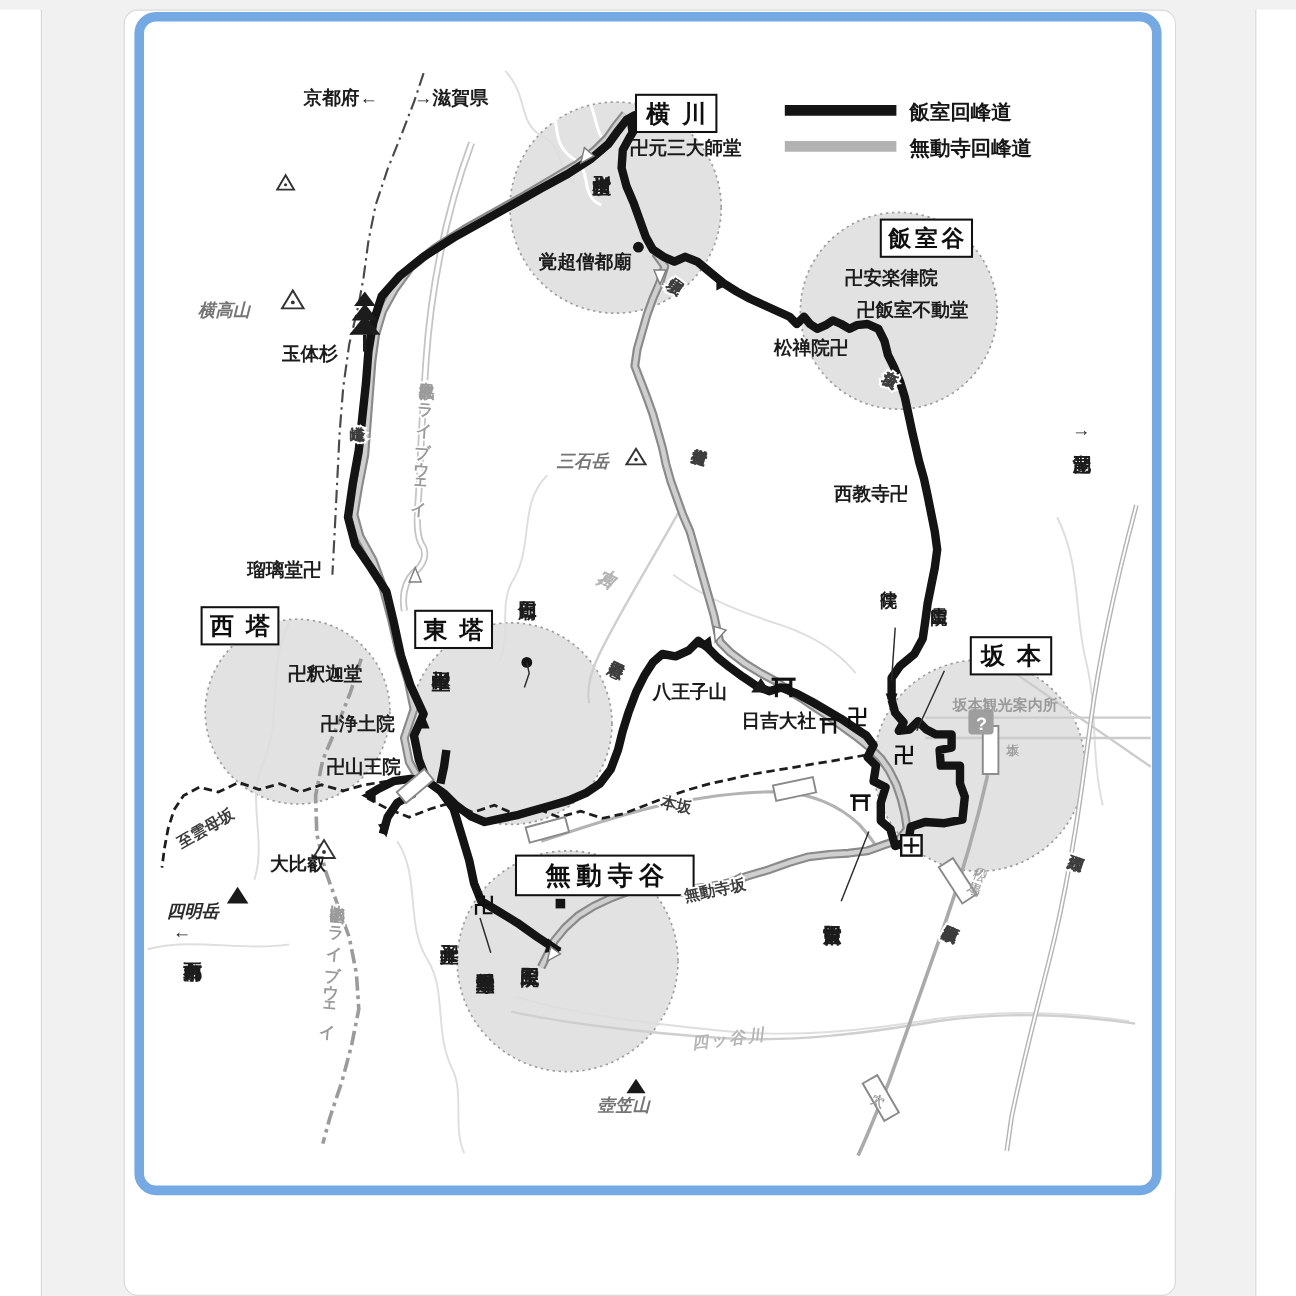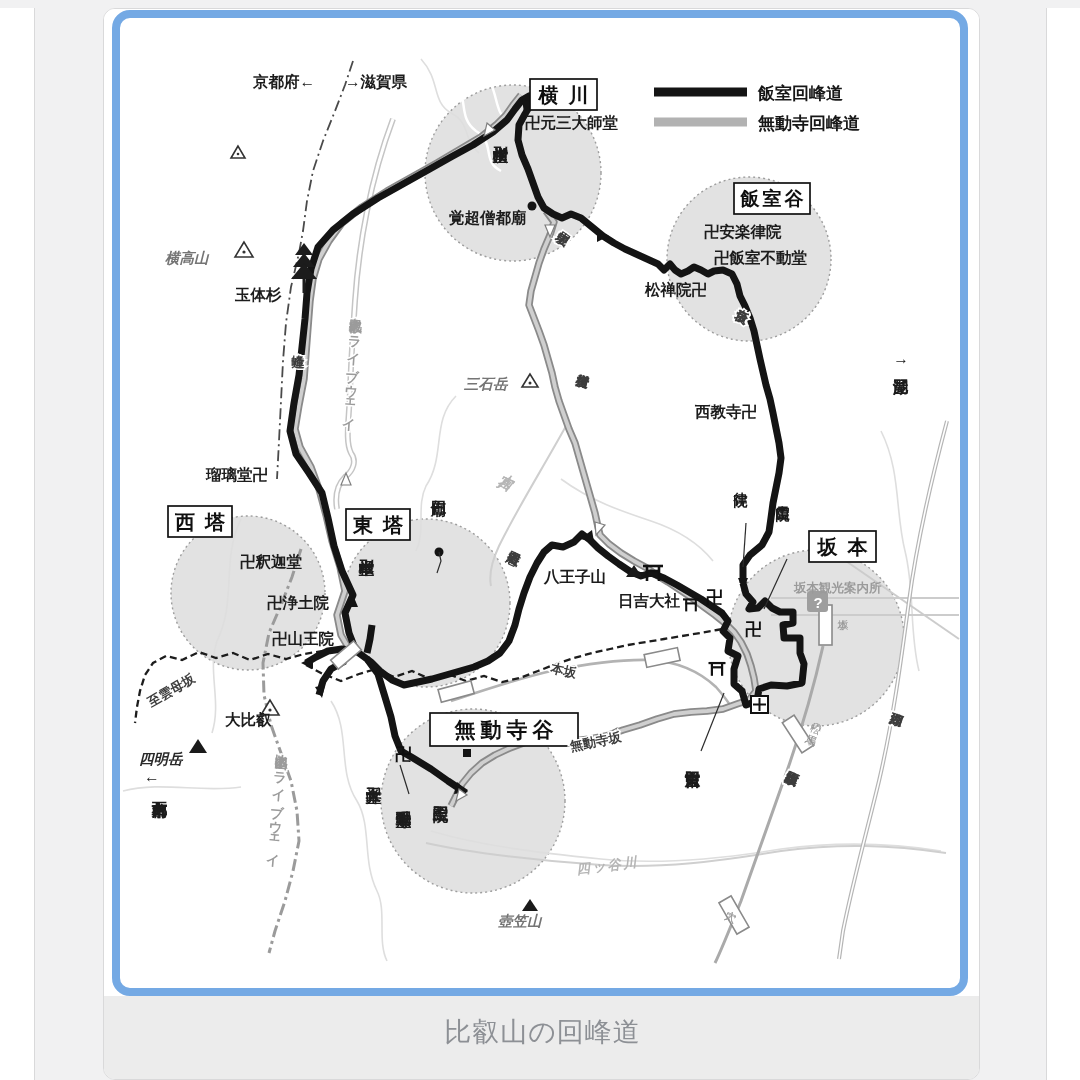--- a/index.html
+++ b/index.html
@@ -311,16 +311,13 @@
           <text class="lbl drive v" x="282" y="742" transform="rotate(5 282 742)">比叡山ドライブウェイ</text>
           <text class="lbl manji" x="705" y="602">卍</text>
           <text class="lbl manji" x="744" y="634">卍</text>
           <text class="lbl qmark" x="817" y="607">?</text>
         </g>
     </svg>
 
     <div id="map-frame"></div>
   </div>
 
-  <div id="caption-bar">
-    <div id="caption-text">比叡山の回峰道</div>
-  </div>
 </div>
 
 </body></html>

